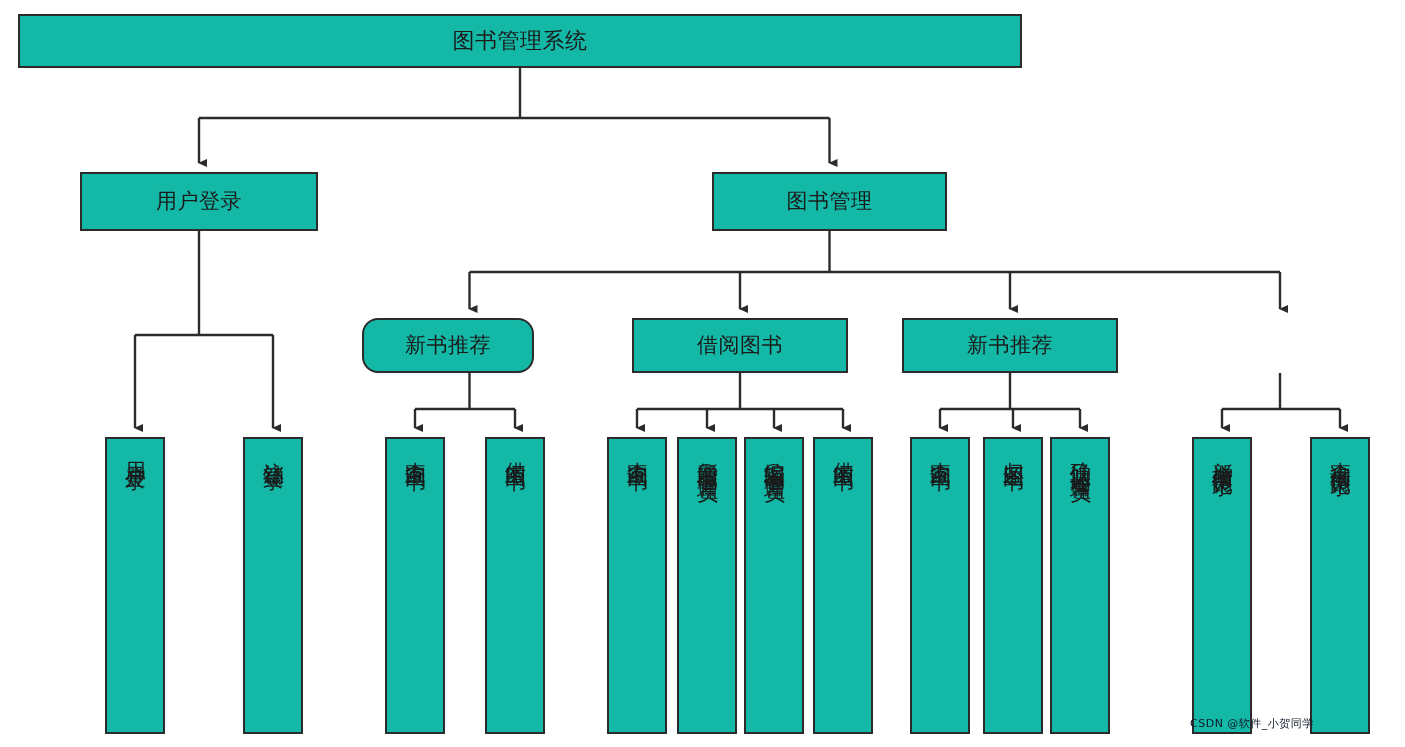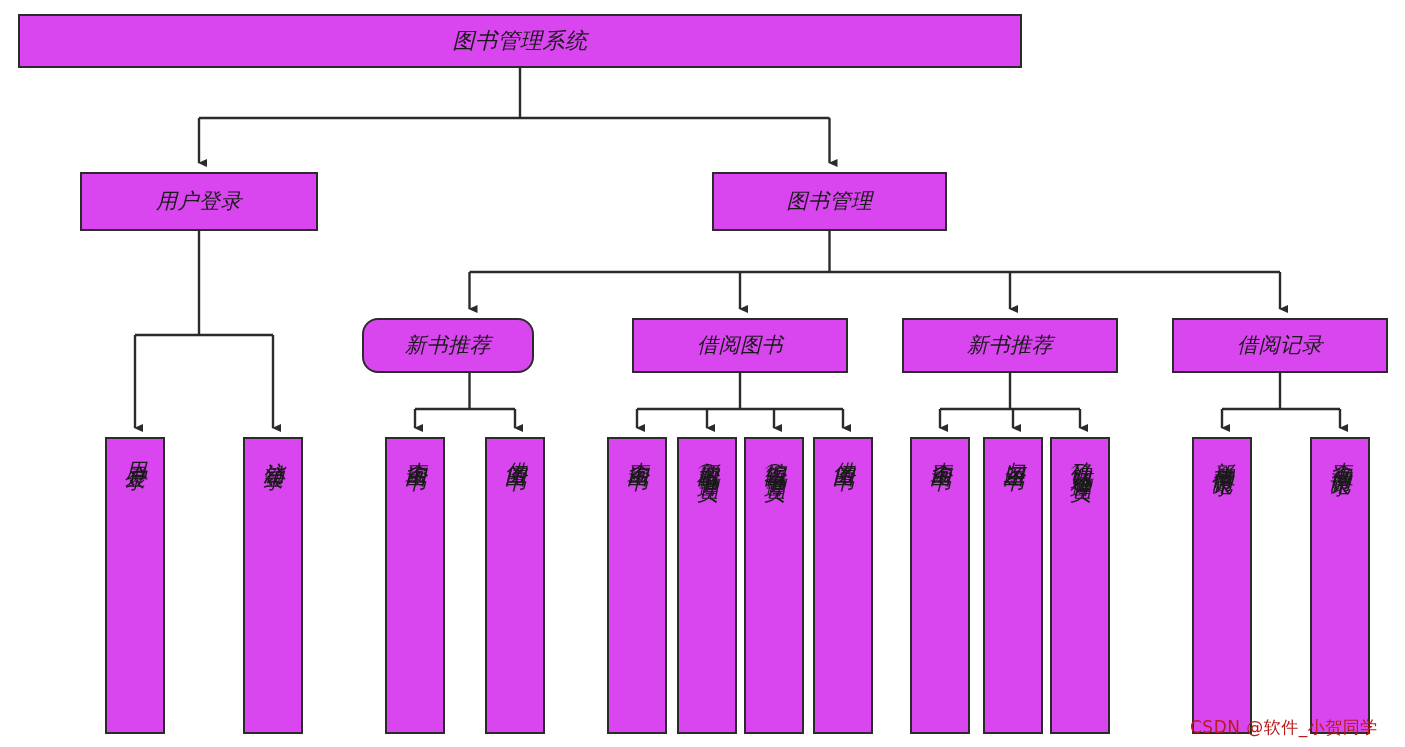--- a/index.html
+++ b/index.html
@@ -22,26 +22,25 @@
     left: 0;
     top: 0;
     width: 1405px;
     height: 747px;
     pointer-events: none;
   }
   .node {
     position: absolute;
     box-sizing: border-box;
     border: 2.4px solid #2b2b2b;
-    background: #d946ef;
+    background: #14b8a6;
     display: flex;
     align-items: center;
     justify-content: center;
     color: #1a1a1a;
-    font-style: italic;
   }
   .node-label {
     display: block;
     text-align: center;
     line-height: 1.16;
     letter-spacing: 0.5px;
   }
   
   .node.horiz .node-label {
     font-size: 21px;
@@ -58,22 +57,22 @@
   .node.vert .node-label {
     writing-mode: vertical-rl;
     text-orientation: upright;
     font-size: 21px;
     line-height: 1.0;
     letter-spacing: 3px;
     white-space: nowrap;
   }
   .watermark {
     position: absolute;
-    font-size: 17px;
-    color: #b91c1c;
+    font-size: 11px;
+    color: #0f172a;
     white-space: nowrap;
     letter-spacing: 0.5px;
   }
 </style>
 </head>
 <body>
 
 <div id="canvas">
 
   <svg id="edges" viewBox="0 0 1405 747" width="1405" height="747" xmlns="http://www.w3.org/2000/svg">
@@ -132,23 +131,20 @@
 
   <div class="node horiz" id="node-new-book-rec" style="left: 362px; top: 318px; width: 172px; height: 55px; border-radius: 16px;">
     <span class="node-label">新书推荐</span>
   </div>
   <div class="node horiz" id="node-book-borrow" style="left: 632px; top: 318px; width: 216px; height: 55px;">
     <span class="node-label">借阅图书</span>
   </div>
   <div class="node horiz" id="node-current-borrow" style="left: 902px; top: 318px; width: 216px; height: 55px;">
     <span class="node-label">新书推荐</span>
   </div>
-  <div class="node horiz" id="node-borrow-record" style="left: 1172px; top: 318px; width: 216px; height: 55px;">
-    <span class="node-label">借阅记录</span>
-  </div>
 
   <div class="node vert" id="node-leaf-user-login" style="left: 105px; top: 437px; width: 60px; height: 297px;">
     <span class="node-label">用户登录</span>
   </div>
   <div class="node vert" id="node-leaf-user-logout" style="left: 243px; top: 437px; width: 60px; height: 297px;">
     <span class="node-label">注销登录</span>
   </div>
   <div class="node vert" id="node-leaf-query-book-1" style="left: 385px; top: 437px; width: 60px; height: 297px;">
     <span class="node-label">查询图书</span>
   </div>

